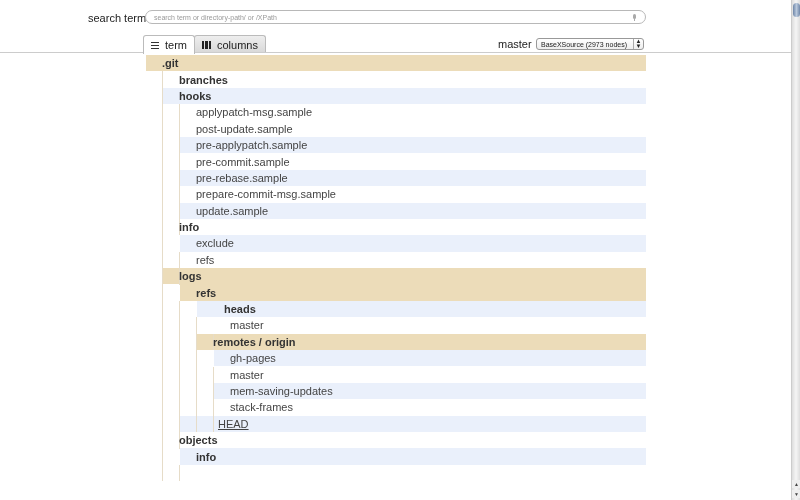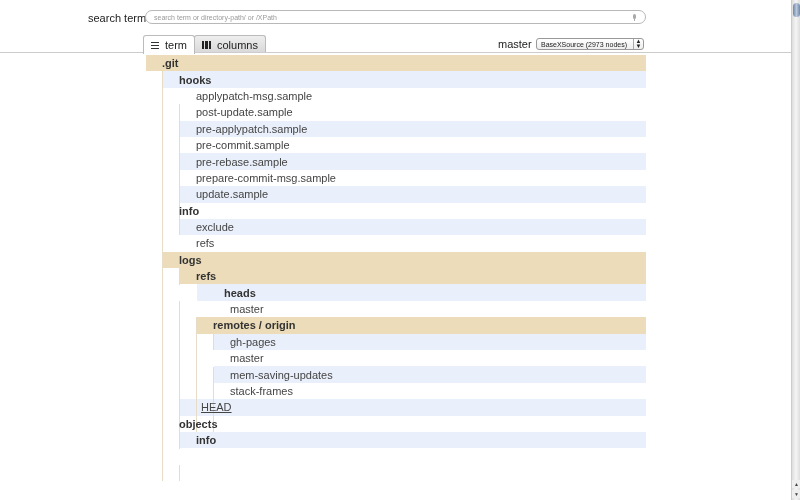--- a/index.html
+++ b/index.html
@@ -89,20 +89,24 @@
 </div>
 
 <div class="topline"></div>
 
 <div class="tree" id="tree">
     <div class="row dir">
       <div class="bg tan" style="left: 0px;"></div>
       <span class="label" style="margin-left: 16px;">.git</span>
     </div>
     <div class="row dir">
+      <div class="bg white" style="left: 17px;"></div>
+      <span class="label" style="margin-left: 33px;">branches</span>
+    </div>
+    <div class="row dir">
       <div class="bg blue" style="left: 17px;"></div>
       <span class="label" style="margin-left: 33px;">hooks</span>
     </div>
     <div class="row file">
       <div class="bg white" style="left: 34px;"></div>
       <span class="label" style="margin-left: 50px;">applypatch-msg.sample</span>
     </div>
     <div class="row file">
       <div class="bg white" style="left: 34px;"></div>
       <span class="label" style="margin-left: 50px;">post-update.sample</span>
@@ -170,21 +174,21 @@
     <div class="row file">
       <div class="bg blue" style="left: 68px;"></div>
       <span class="label" style="margin-left: 84px;">mem-saving-updates</span>
     </div>
     <div class="row file">
       <div class="bg white" style="left: 68px;"></div>
       <span class="label" style="margin-left: 84px;">stack-frames</span>
     </div>
     <div class="row file">
       <div class="bg blue" style="left: 34px;"></div>
-      <span class="label" style="margin-left: 55px; text-decoration: underline;">HEAD</span>
+      <span class="label" style="margin-left: 72px; text-decoration: underline;">HEAD</span>
     </div>
     <div class="row dir">
       <div class="bg white" style="left: 17px;"></div>
       <span class="label" style="margin-left: 33px;">objects</span>
     </div>
     <div class="row dir">
       <div class="bg blue" style="left: 34px;"></div>
       <span class="label" style="margin-left: 50px;">info</span>
     </div>
     <div class="vline" style="left: 16px; top: 16.4px; height: 410px;"></div>

